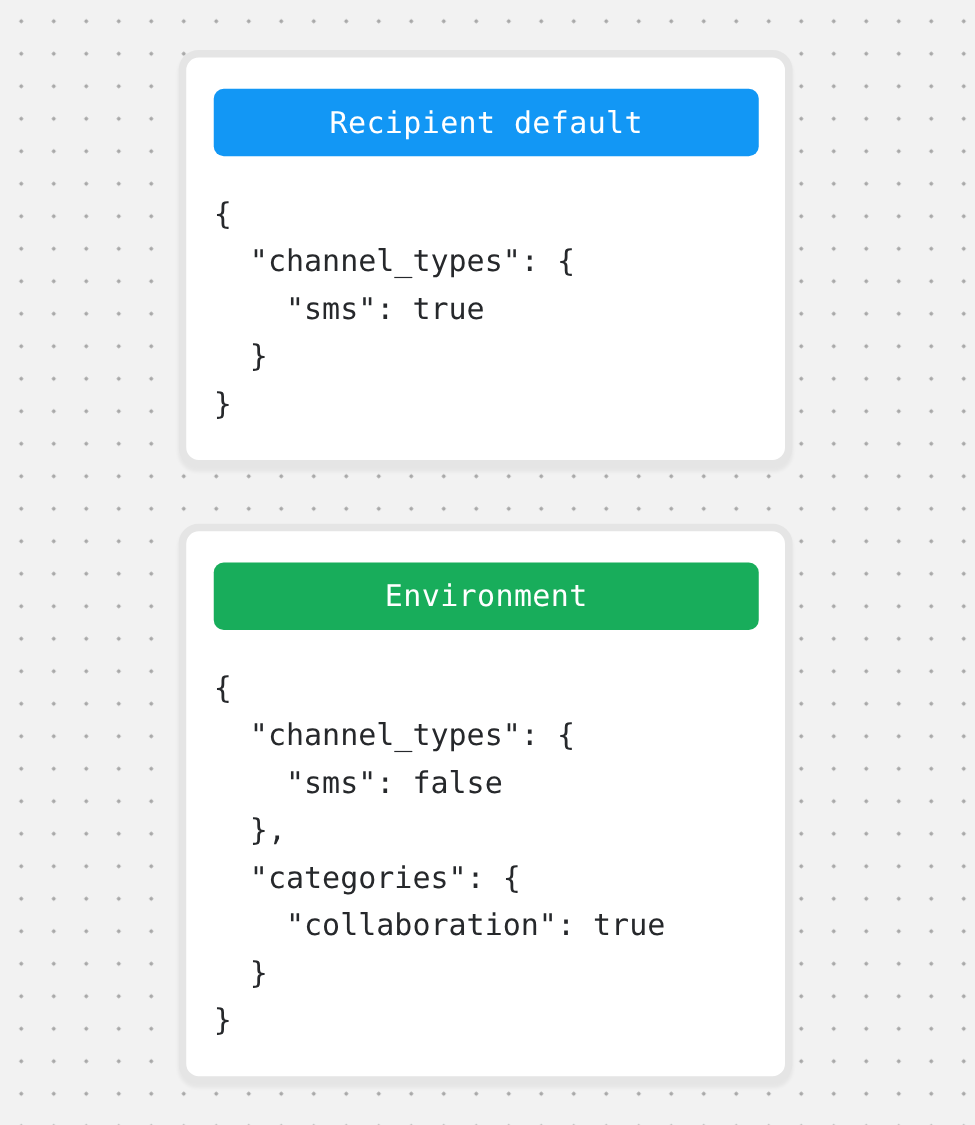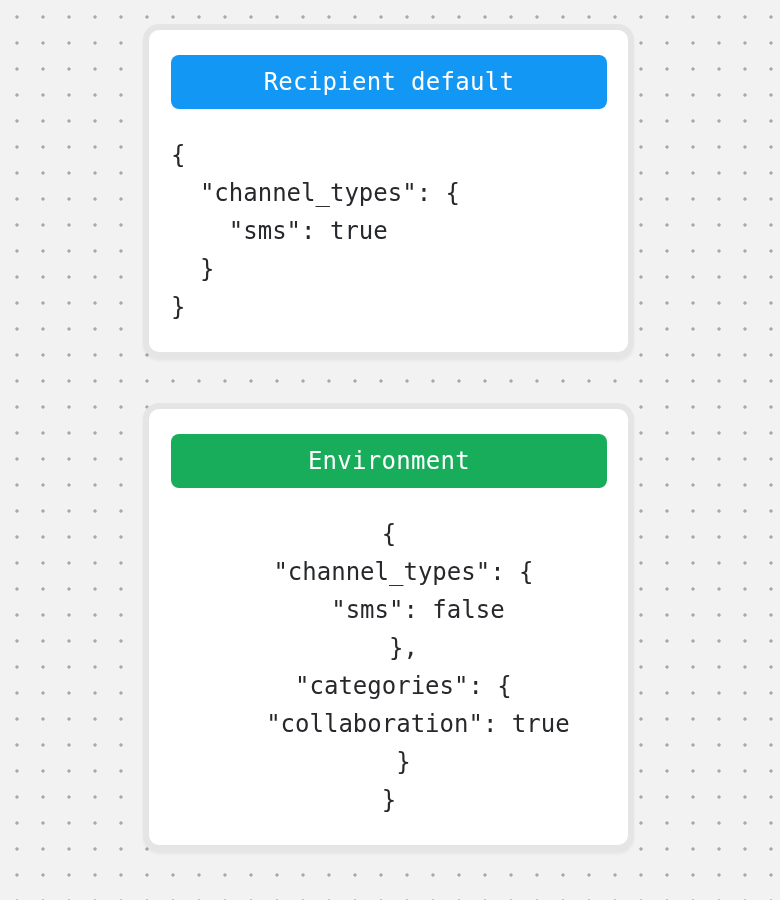--- a/index.html
+++ b/index.html
@@ -3,40 +3,40 @@
 <meta charset="utf-8">
 <style>
   html, body { margin: 0; padding: 0; }
   body { font-family: "DejaVu Sans Mono", "Liberation Mono", monospace; }
 
   .canvas {
     position: relative;
     box-sizing: border-box;
     width: 780px;
     height: 900px;
-    padding-top: 24px;
+    padding-top: 40px;
     overflow: hidden;
     background-color: #f2f2f2;
     background-image: radial-gradient(circle, #a9a9a9 1.5px, rgba(169,169,169,0) 1.7px);
     background-size: 26px 26px;
     background-position: 4px 4px;
   }
 
   .card {
     box-sizing: border-box;
     width: 491px;
     margin-left: 143px;
     background: #ffffff;
     border: 6px solid #e5e5e5;
     border-radius: 16px;
     padding: 25px 21px 26px 22px;
     box-shadow: 0 3px 3px rgba(0,0,0,0.05);
   }
 
-  .card + .card { margin-top: 45px; text-align: center; }
+  .card + .card { margin-top: 45px; }
 
   .card-header {
     height: 54px;
     border-radius: 8px;
     display: flex;
     align-items: center;
     justify-content: center;
     color: #ffffff;
     font-size: 24px;
     line-height: 1;

